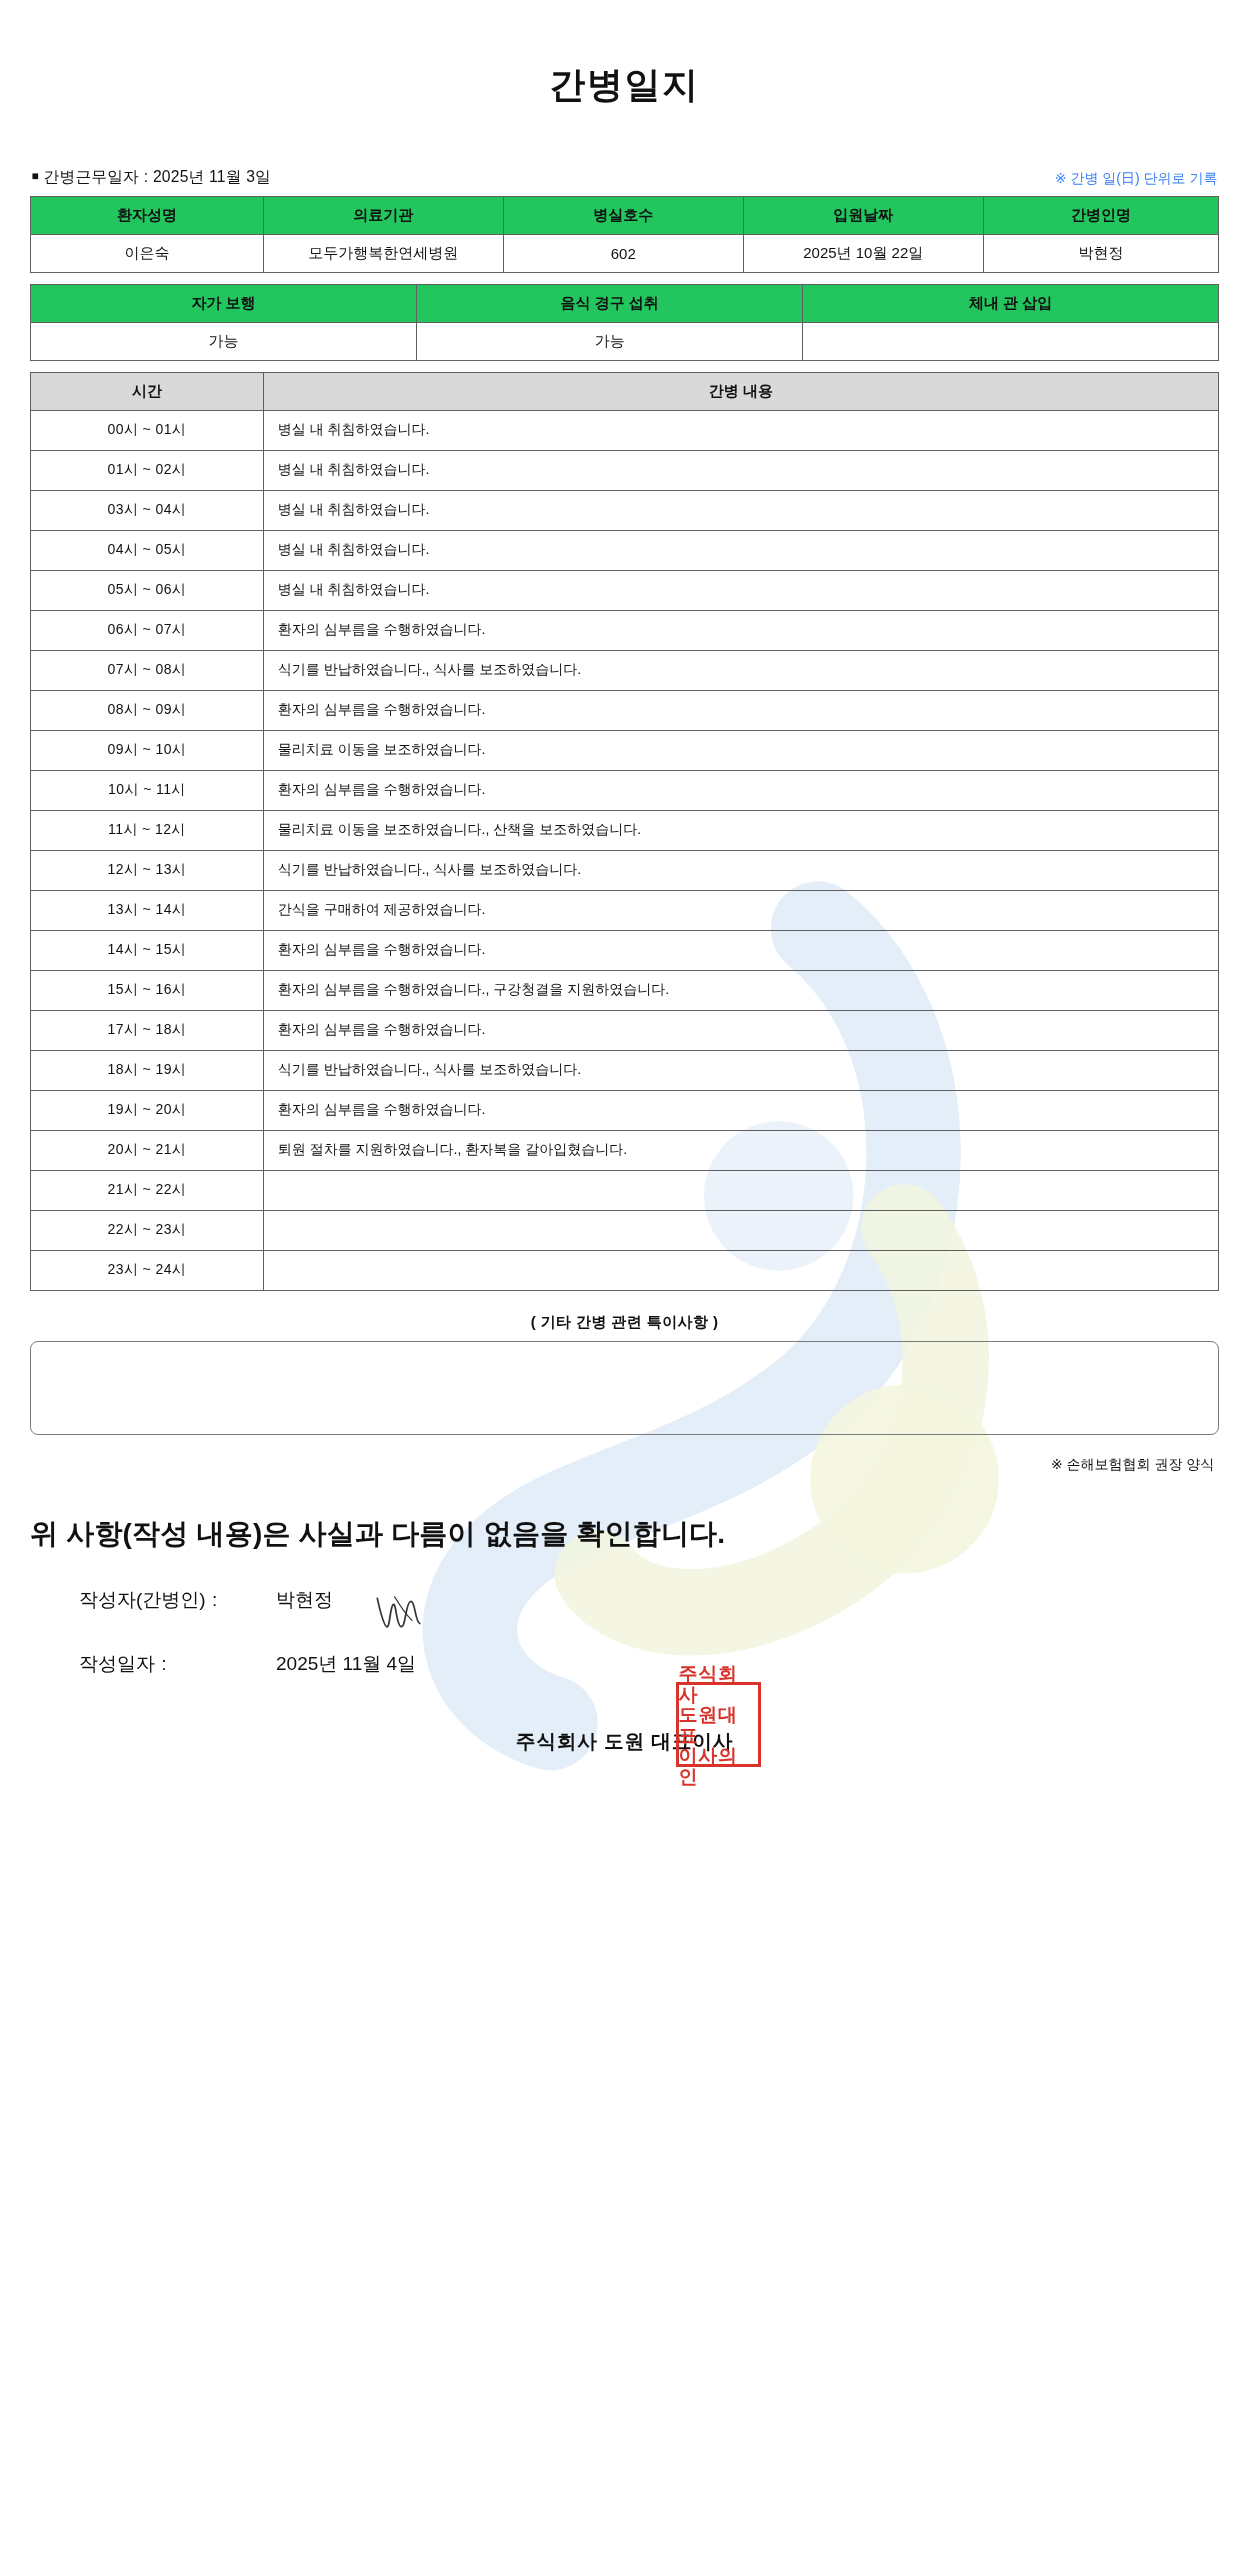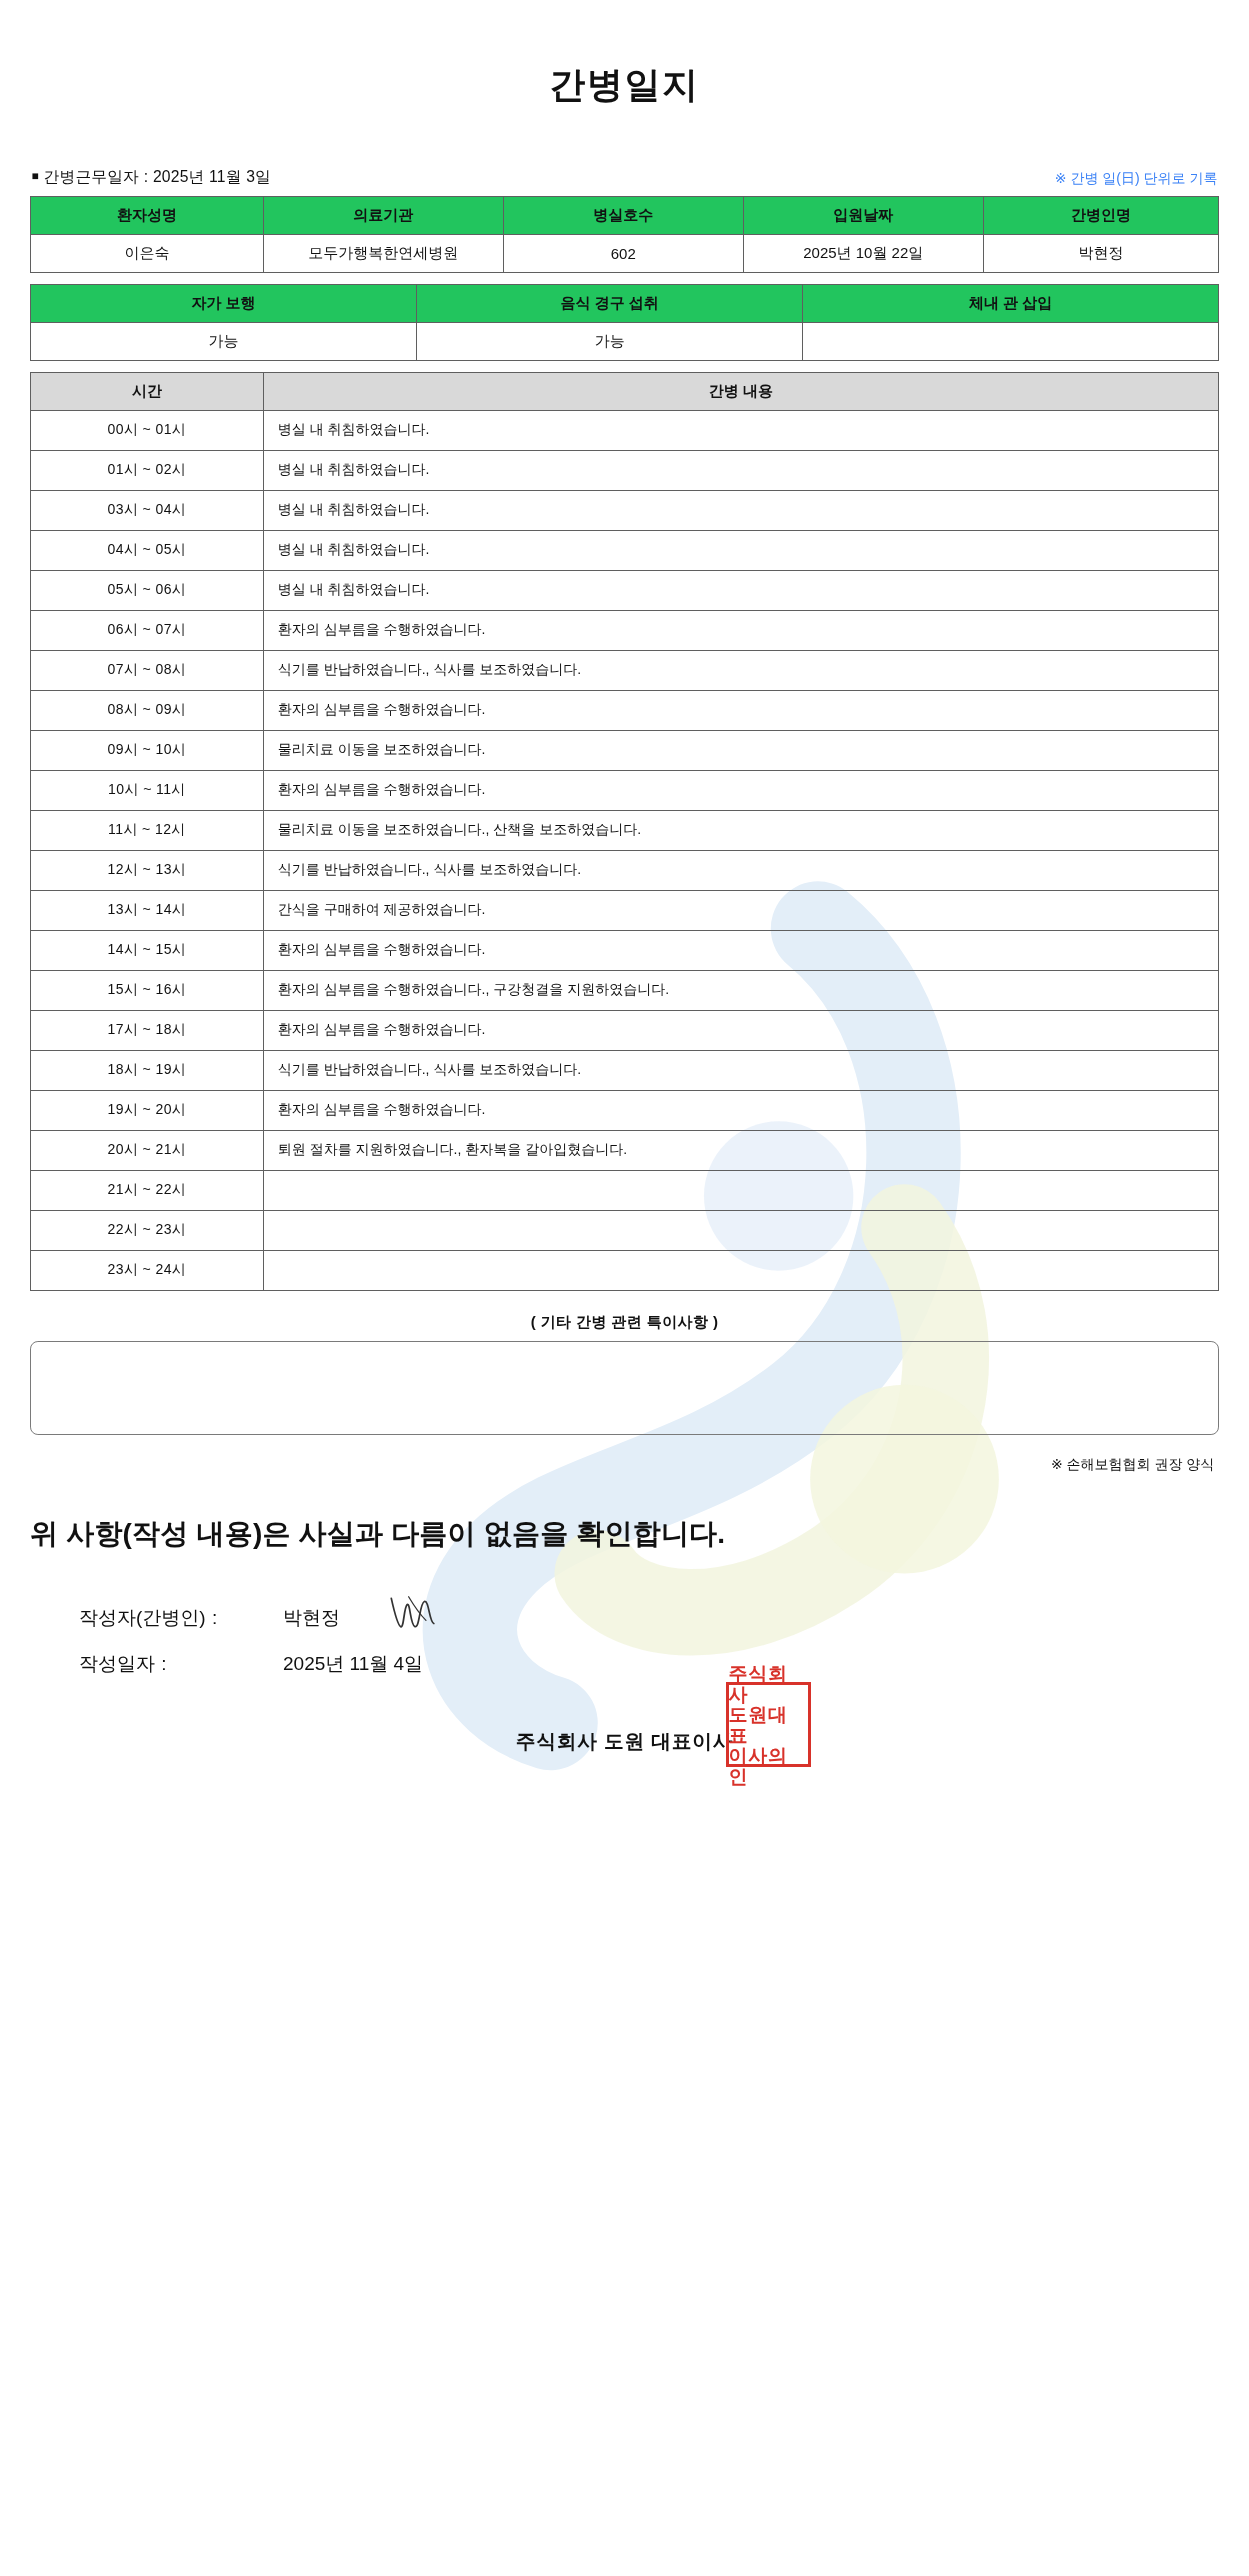--- a/index.html
+++ b/index.html
@@ -139,23 +139,22 @@
   }
 
   .writer-block {
     margin-top: 36px;
     padding-left: 49px;
     font-size: 19px;
     line-height: 1.2;
   }
   .writer-row {
     display: flex;
-    align-items: flex-end;
+    align-items: flex-start;
     margin-bottom: 23.6px;
-    gap: 7px;
   }
   .writer-label { min-width: 197px; }
   .writer-label .colon { margin: 0 6.3px; }
   .writer-value { font-weight: normal; }
   .sign-mark {
     margin-left: 38px;
     width: 63px;
     height: 41px;
     position: relative;
     top: 3.1px;
@@ -169,21 +168,21 @@
     position: relative;
   }
   .company-name {
     font-size: 19.7px;
     font-weight: bold;
     letter-spacing: 0.8px;
   }
   .stamp {
     position: absolute;
     left: 50%;
-    margin-left: 101px;
+    margin-left: 51px;
     top: -46px;
     width: 85px;
     height: 85px;
     border: 3.1px solid #d8322a;
     box-sizing: border-box;
     color: #d8322a;
     display: flex;
     flex-direction: column;
     justify-content: center;
     align-items: center;

